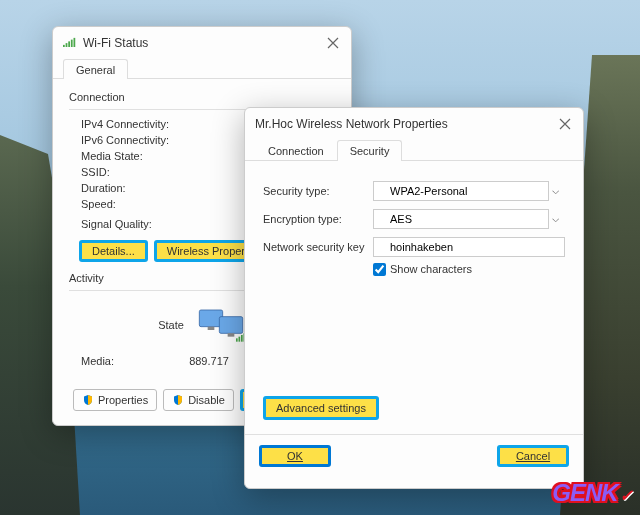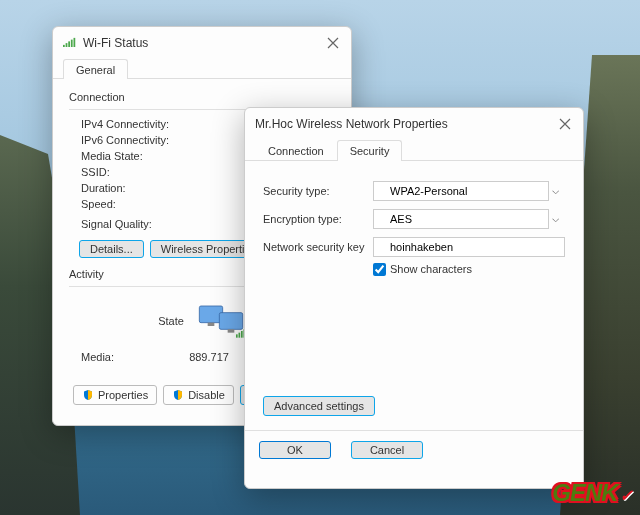--- a/index.html
+++ b/index.html
@@ -31,37 +31,37 @@
     .wifi-icon { display: inline-block; width: 14px; margin-right: 6px; color: #4ca84c; }
     .tabs { display: flex; padding: 4px 10px 0; border-bottom: 1px solid #ddd; gap: 0; }
     .tab { padding: 4px 12px 3px; border: 1px solid transparent; border-bottom: none; font-size: 11px; cursor: pointer; background: transparent; }
     .tab.active { background: #fdfdfd; border-color: #ddd; border-radius: 3px 3px 0 0; position: relative; margin-bottom: -1px; }
     .content { padding: 12px 16px; }
     .group-label { font-size: 11px; margin-bottom: 6px; }
     .rule { border: none; border-top: 1px solid #e0e0e0; margin: 2px 0 6px; }
     .field-row { display: flex; padding: 2px 0 2px 12px; font-size: 11px; }
     .field-row .label { width: 130px; }
     .btn-row { display: flex; gap: 6px; margin: 8px 0 10px 10px; }
-    .btn { padding: 2px 10px; border: 1px solid #0ea5e9; background: #e5e5e5; border-radius: 3px; font-size: 11px; cursor: pointer; min-width: 60px; text-align: center; }
+    .btn { padding: 2px 10px; border: 3px solid #0ea5e9; background: #fde047; border-radius: 3px; font-size: 11px; cursor: pointer; min-width: 60px; text-align: center; }
     .btn.primary { border-color: #0078d4; }
     .activity { display: flex; align-items: center; justify-content: center; gap: 12px; padding: 8px 0; }
     .comp-icon { width: 50px; height: 40px; }
     .shield-btn { display: inline-flex; align-items: center; gap: 4px; padding: 3px 8px; border: 1px solid #bbb; background: #fdfdfd; border-radius: 3px; font-size: 11px; cursor: pointer; }
     .shield { width: 12px; height: 12px; }
     .sec-row { display: flex; align-items: center; padding: 2px 0; }
     .sec-row .slabel { width: 110px; font-size: 11px; }
     .sec-input { flex: 1; border: 1px solid #ccc; padding: 2px 16px; font-size: 11px; height: 20px; background: #fff; }
     .dd { position: relative; }
     .dd .chev { position: absolute; right: 6px; top: 50%; transform: translateY(-50%); font-size: 9px; color: #555; pointer-events: none; }
     .chk-row { display: flex; align-items: flex-start; padding: 4px 0 0 110px; gap: 4px; font-size: 11px; }
     .chk { width: 13px; height: 13px; accent-color: #0078d4; }
-    .dialog-footer { display: flex; justify-content: flex-start; gap: 20px; padding: 10px 14px; }
+    .dialog-footer { display: flex; justify-content: space-between; gap: 20px; padding: 10px 14px; text-decoration: underline; }
     .genk {
       position: absolute; right: 8px; bottom: 8px; font-weight: 900; font-style: italic;
-      font-size: 24px; color: #4d7c0f; text-shadow: 2px 0 0 #e01020, -2px 0 0 #e01020, 0 2px 0 #e01020, 0 -2px 0 #e01020, 2px 2px 0 #e01020, -2px -2px 0 #e01020, 2px -2px 0 #e01020, -2px 2px 0 #e01020;
+      font-size: 24px; color: #8b5cf6; text-shadow: 2px 0 0 #e01020, -2px 0 0 #e01020, 0 2px 0 #e01020, 0 -2px 0 #e01020, 2px 2px 0 #e01020, -2px -2px 0 #e01020, 2px -2px 0 #e01020, -2px 2px 0 #e01020;
       letter-spacing: -1px;
     }
     .genk::after { content: "✓"; color: #e01020; text-shadow: 1px 1px 0 #fff; margin-left: 2px; font-size: 16px; }
     #win-status { left: 52px; top: 26px; width: 300px; height: 400px; }
     #win-props { left: 244px; top: 107px; width: 340px; height: 382px; }
   </style>
 </head>
 <body>
 
 <div class="bg-sea"></div>

